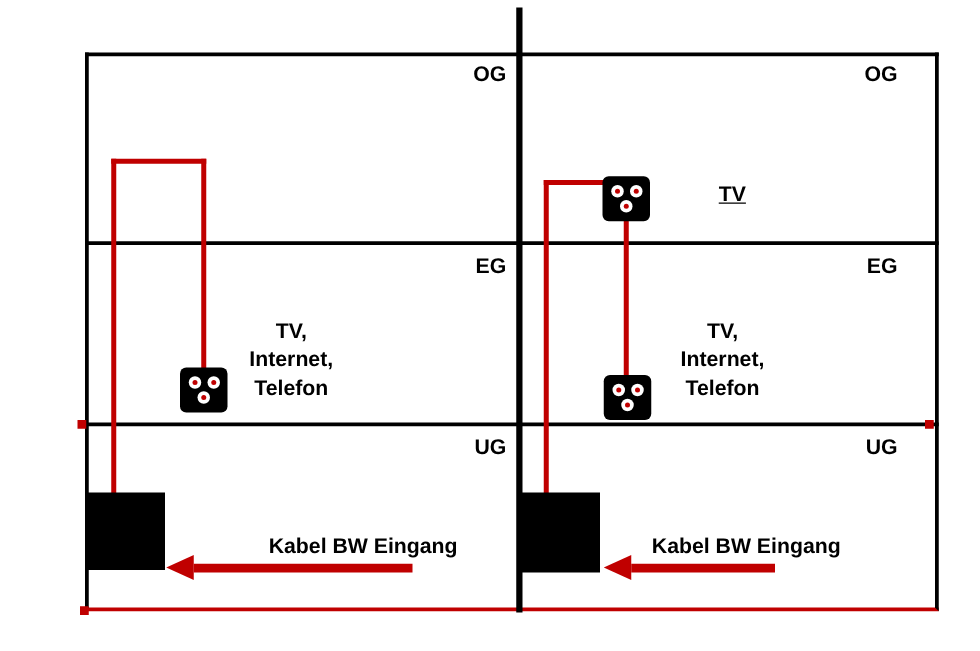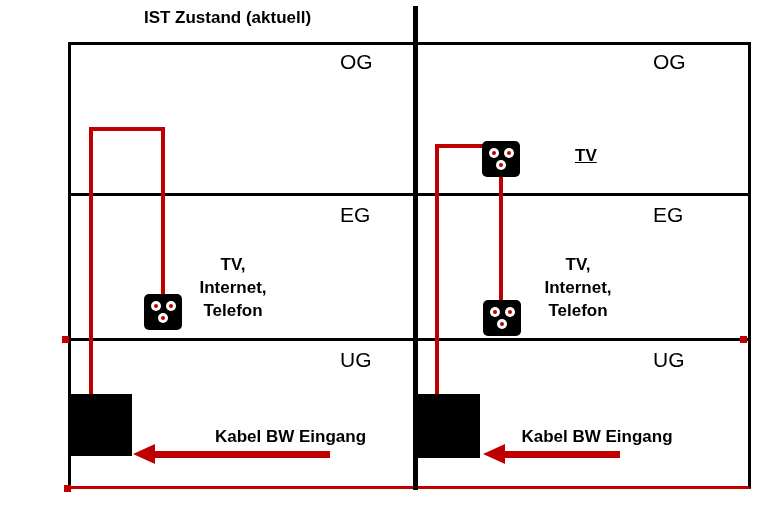--- a/index.html
+++ b/index.html
@@ -12,21 +12,21 @@
   .title-left  { left: 55px;  width: 345px; }
   .title-right { left: 418px; width: 350px; }
 
   .building {
     position: absolute; left: 68px; top: 42px; width: 683px; height: 447px;
     border: 3px solid #000; border-bottom: 3px solid #c00000;
   }
   .floor-line { position: absolute; left: 68px; width: 683px; height: 3px; background: #000; }
   .divider { position: absolute; left: 413px; top: 6px; width: 5px; height: 484px; background: #000; }
 
-  .floor-label { position: absolute; width: 65px; font-size: 21px; font-weight: normal; }
+  .floor-label { position: absolute; width: 65px; font-size: 17px; font-weight: bold; text-align: right; }
 
   .cable { position: absolute; background: #c00000; }
 
   .entry-box { position: absolute; background: #000; }
 
   .socket {
     position: absolute; width: 38px; height: 36px; background: #000; border-radius: 5px;
     display: flex; flex-direction: column; align-items: center; justify-content: center; gap: 2px; padding: 2px;
   }
   .dot-row { display: flex; gap: 5px; justify-content: center; }
@@ -46,21 +46,20 @@
     border-top: 10px solid transparent; border-bottom: 10px solid transparent;
     border-right: 22px solid #c00000;
   }
   .handle { position: absolute; width: 7px; height: 7px; background: #c00000; }
 </style>
 </head>
 <body>
 
 <div class="canvas">
 
-  <div class="title title-left">IST Zustand (aktuell)</div>
 
   <div class="building"></div>
   <div class="floor-line" style="top:193px;"></div>
   <div class="floor-line" style="top:338px;"></div>
   <div class="divider"></div>
 
   <div class="handle" style="left:62px; top:336px;"></div>
   <div class="handle" style="left:740px; top:336px;"></div>
   <div class="handle" style="left:64px; top:485px;"></div>
 

